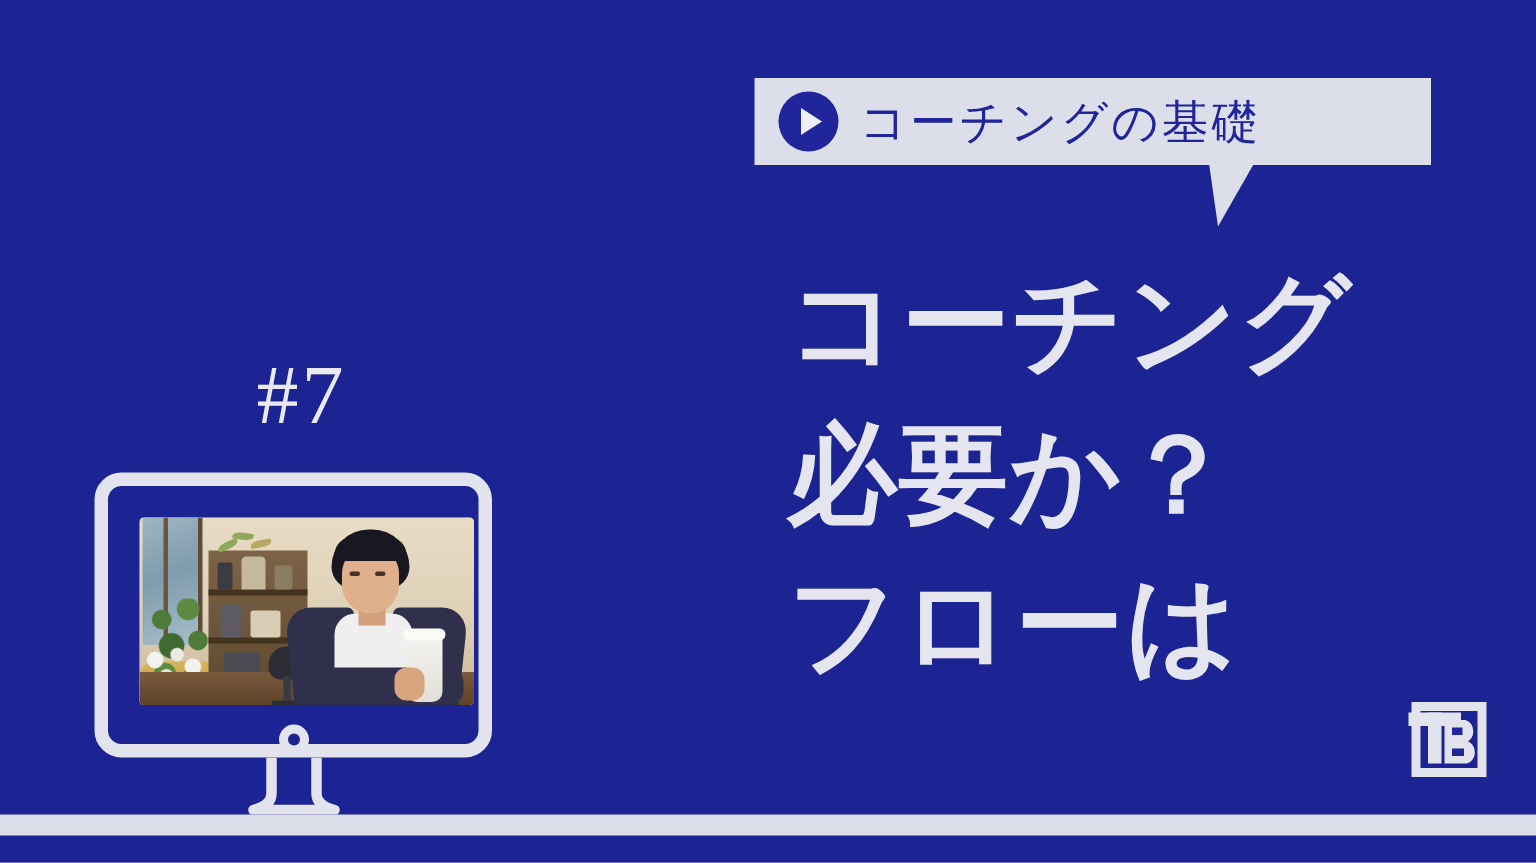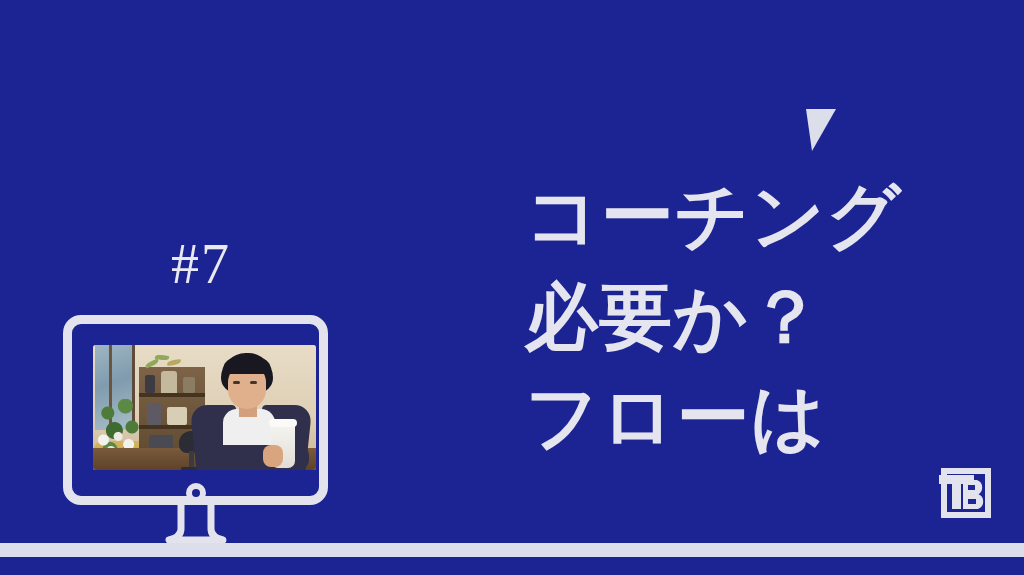--- a/index.html
+++ b/index.html
@@ -329,20 +329,24 @@
       </div>
       <div class="monitor-dot"></div>
     </div>
     <div class="monitor-neck">
       <svg width="62" height="38" viewBox="0 0 62 38">
         <path d="M16 0 L16 24 Q16 32 4 35 L58 35 Q46 32 46 24 L46 0" fill="none" stroke="#e2e3ec" stroke-width="7" stroke-linejoin="round"></path>
       </svg>
     </div>
   </div>
 
+  <div class="badge">
+    <span class="play-icon"></span>
+    <span class="badge-text">コーチングの基礎</span>
+  </div>
   <div class="badge-tail">
     <svg width="44" height="44" viewBox="0 0 44 44">
       <path d="M0 0 L30 0 L6 42 Z" fill="#dcdeea"></path>
     </svg>
   </div>
 
   <div class="headline">
     <span class="headline-line">コーチング</span>
     <span class="headline-line">必要か？</span>
     <span class="headline-line">フローは</span>

